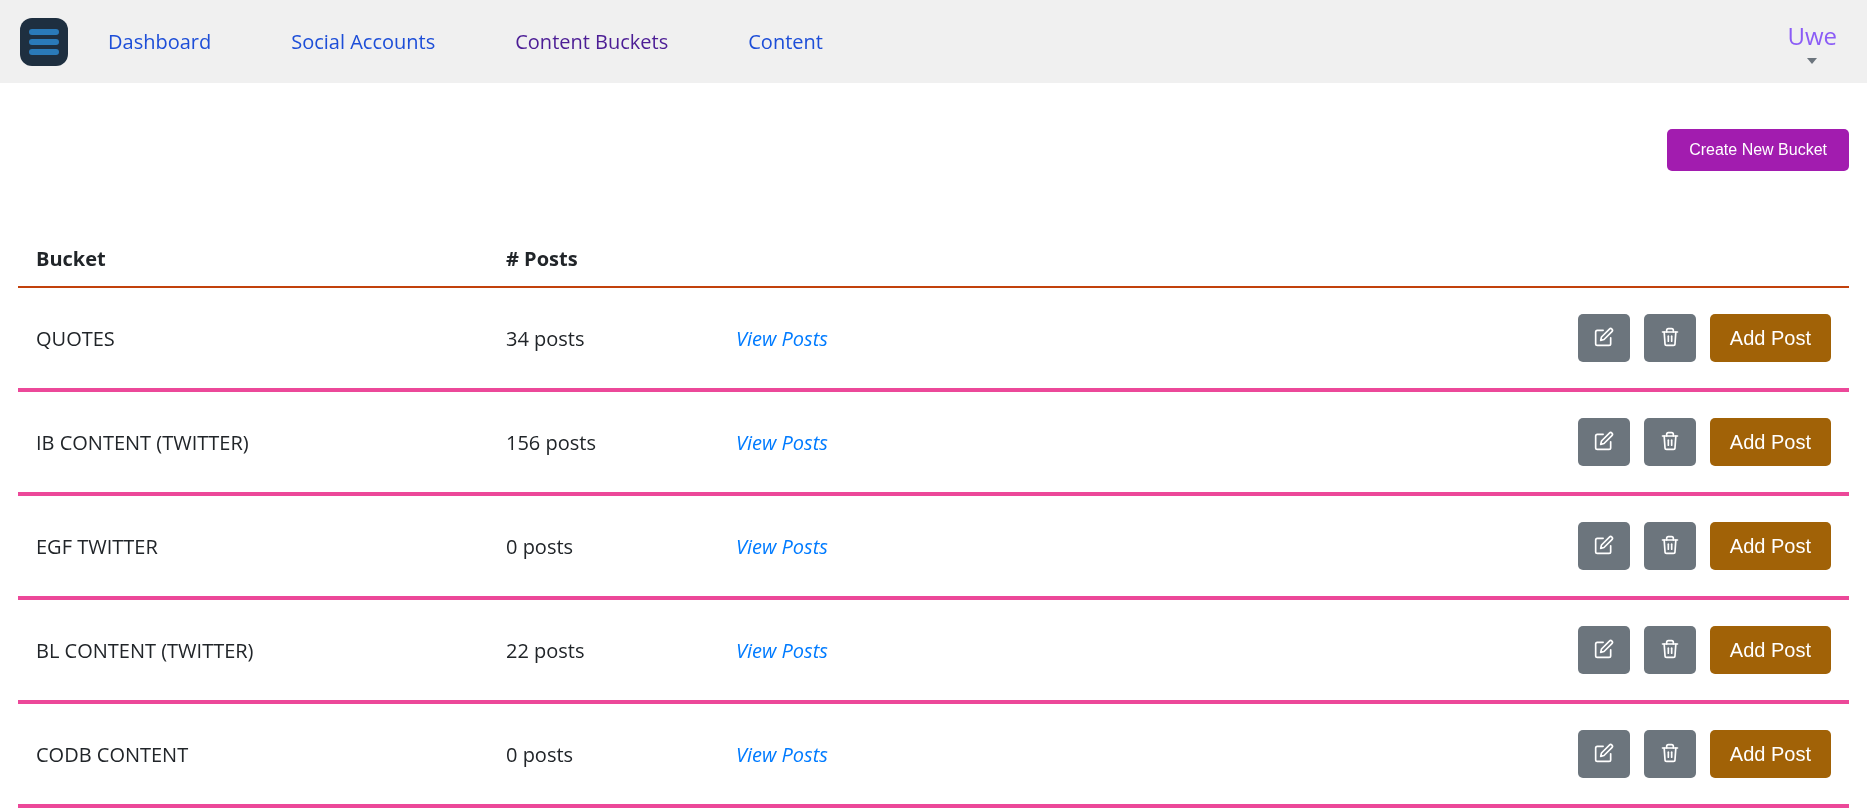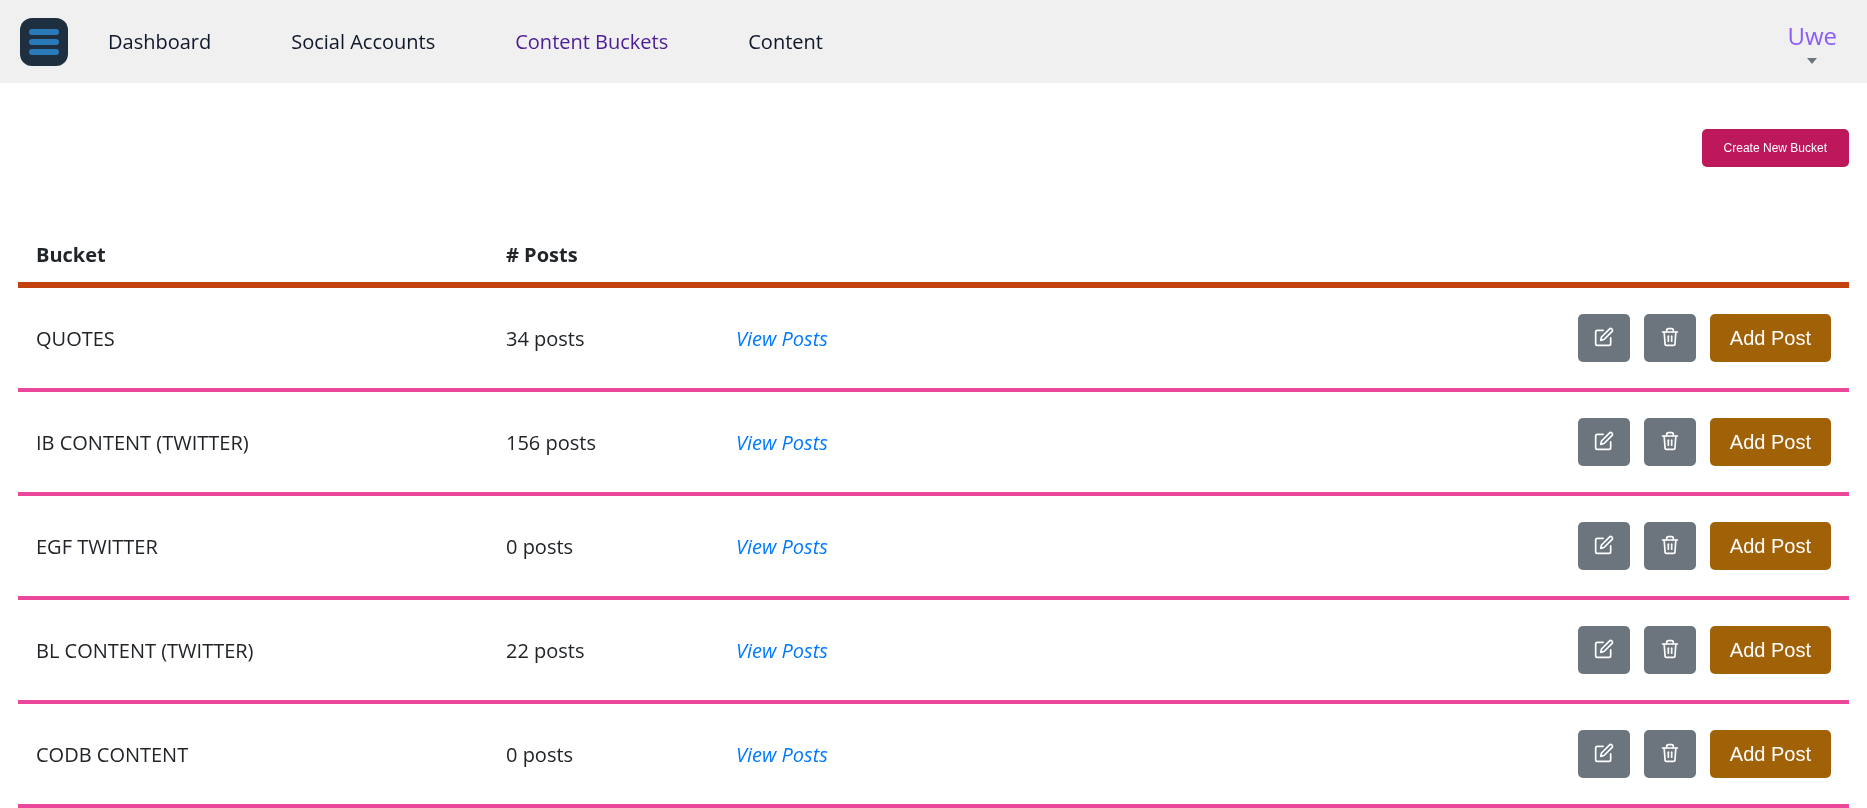--- a/index.html
+++ b/index.html
@@ -35,21 +35,21 @@
     border-radius: 3px;
   }
   .nav {
     display: flex;
     align-items: center;
     gap: 80px;
     flex: 1;
   }
   .nav-item {
     font-size: 20px;
-    color: #0f172a;
+    color: #1d4ed8;
     cursor: pointer;
   }
   .nav-item.active {
     color: #4c1d95;
   }
   .user-menu {
     font-size: 24px;
     color: #8b5cf6;
     cursor: pointer;
     display: flex;
@@ -67,39 +67,39 @@
   }
   .container {
     padding: 46px 18px 0 18px;
   }
   .actions-row {
     display: flex;
     justify-content: flex-end;
     margin-bottom: 60px;
   }
   .btn-primary {
-    background: #be185d;
+    background: #a21caf;
     color: #fff;
     border: none;
     border-radius: 5px;
-    font-size: 12px;
+    font-size: 16px;
     padding: 12px 22px;
     cursor: pointer;
   }
   table {
     width: 100%;
     border-collapse: collapse;
   }
   th {
     text-align: left;
     font-size: 20px;
     font-weight: 700;
     color: #212529;
     padding: 14px 18px;
-    border-bottom: 6px solid #c2410c;
+    border-bottom: 2px solid #c2410c;
   }
   td {
     font-size: 20px;
     color: #212529;
     padding: 26px 18px;
     border-bottom: 4px solid #ec4899;
     vertical-align: middle;
   }
   .link {
     color: #007bff;

